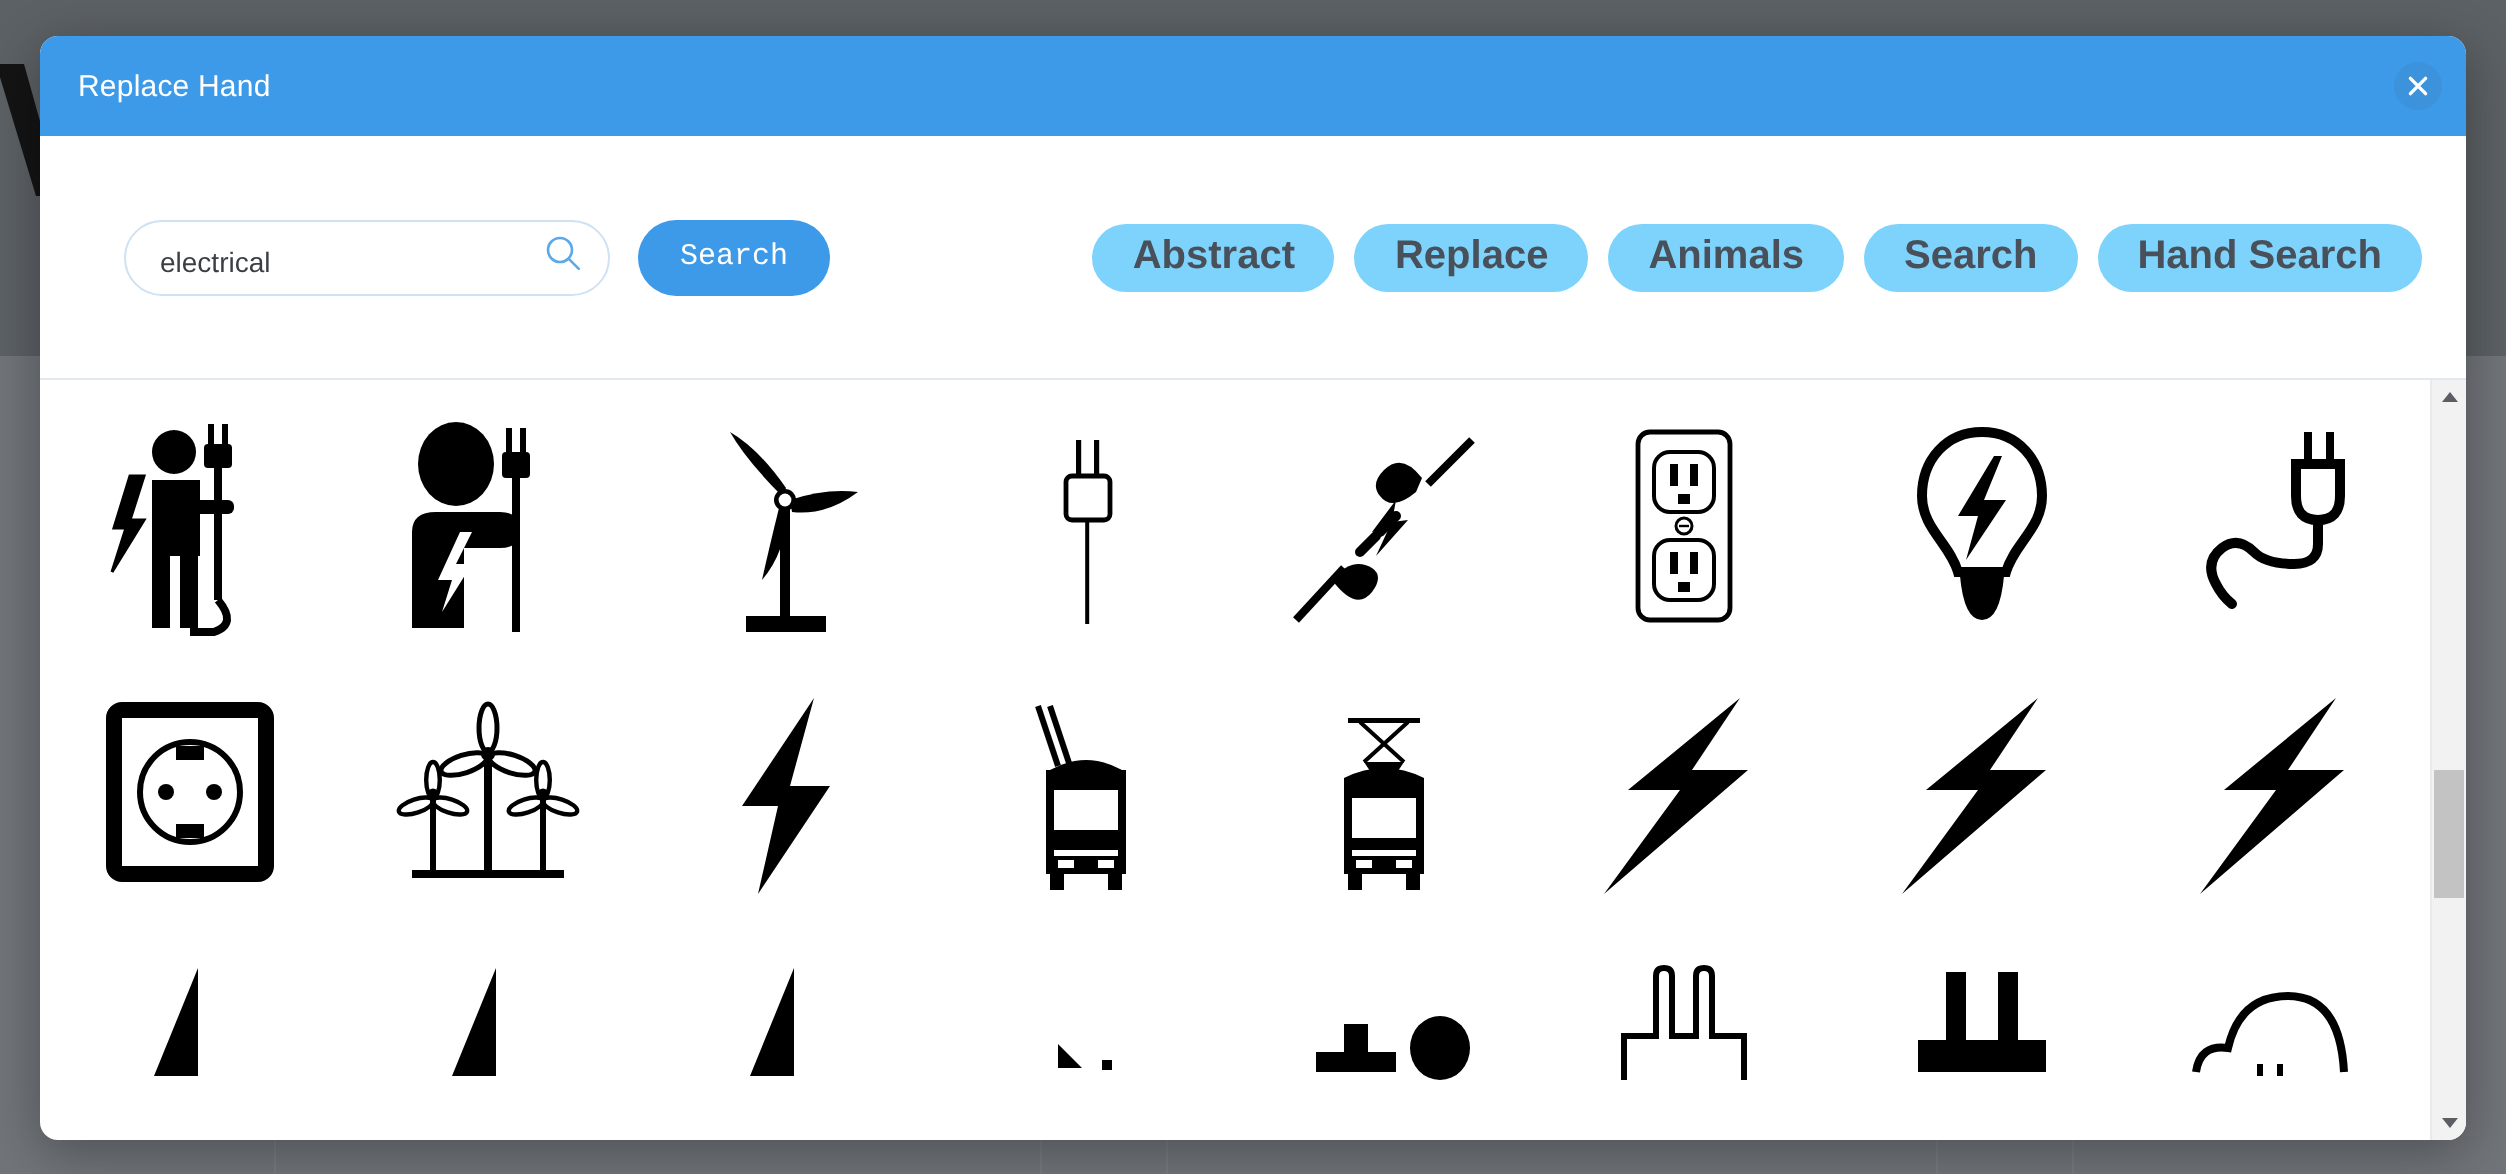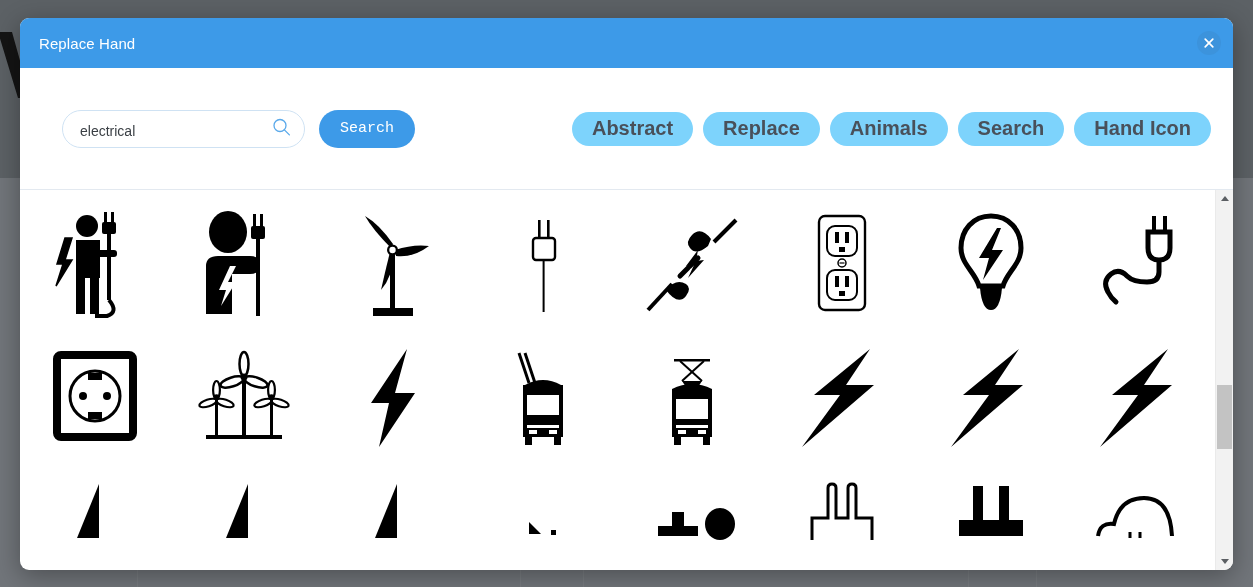--- a/index.html
+++ b/index.html
@@ -284,21 +284,21 @@
         </svg>
       </span>
     </div>
     <button id="search-button">Search</button>
 
     <div id="category-list">
       <button class="category-pill">Abstract</button>
       <button class="category-pill">Replace</button>
       <button class="category-pill">Animals</button>
       <button class="category-pill">Search</button>
-      <button class="category-pill">Hand Icon</button>
+      <button class="category-pill">Hand Search</button>
     </div>
   </div>
 
   <div id="results-region">
 
     <div id="icon-grid">
 
       <div class="icon-cell">
         <svg width="96" height="110" viewBox="0 0 96 110">
           <circle cx="40" cy="16" r="11" fill="#000"></circle>

